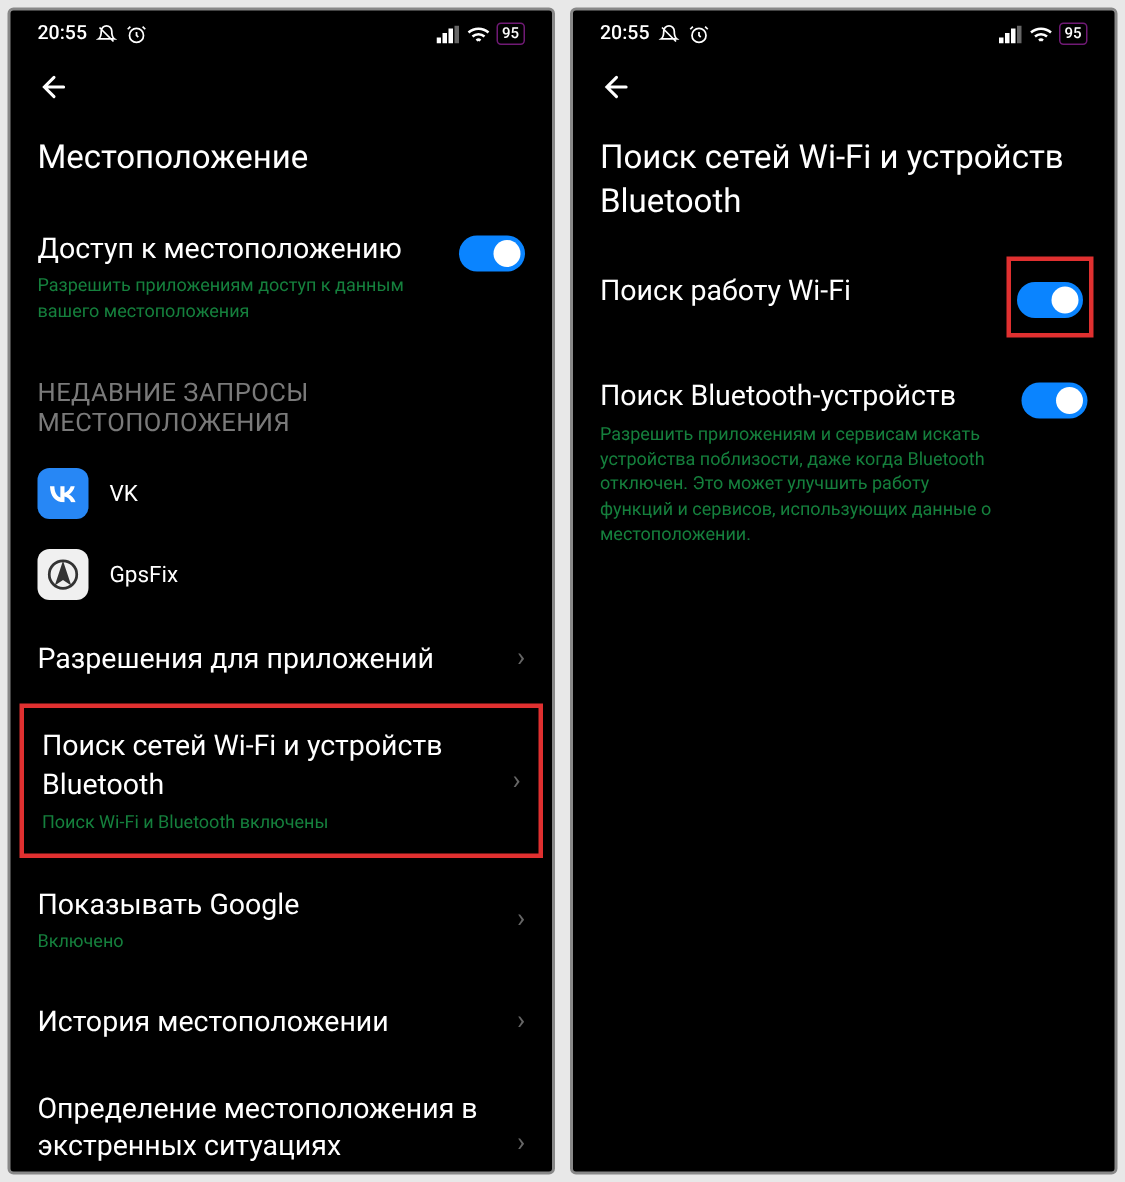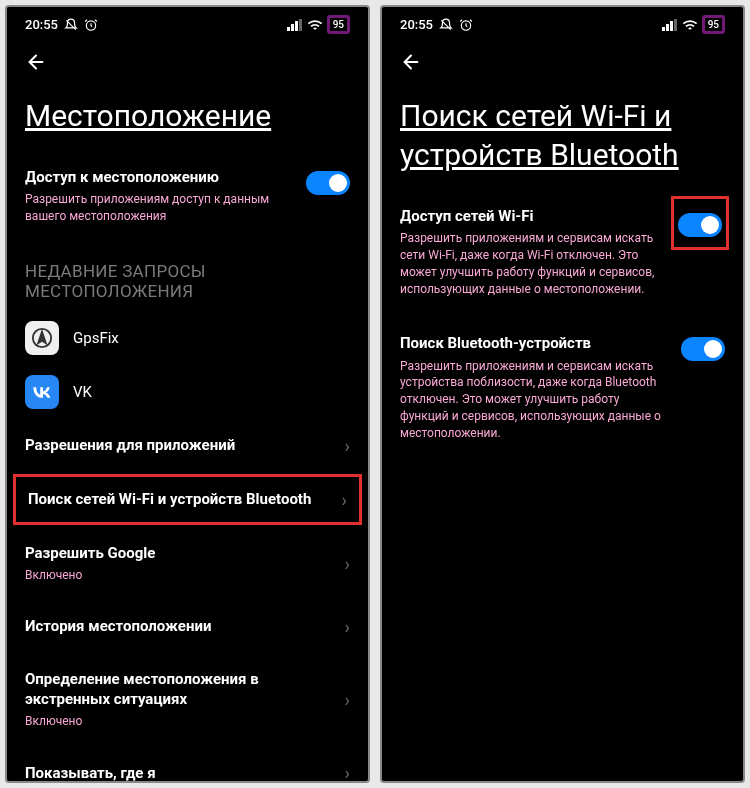--- a/index.html
+++ b/index.html
@@ -29,62 +29,61 @@
       align-items: center;
       padding: 8px 18px 4px;
       font-size: 13px;
       font-weight: 500;
       gap: 10px;
     }
     .status-left { display: flex; align-items: center; gap: 6px; }
     .status-right { display: flex; align-items: center; gap: 4px; }
     .status-icon { display: inline-flex; }
     .battery-box {
-      border: 3px solid #701a75;
+      border: 1px solid #701a75;
       border-radius: 3px;
       padding: 1px 3px;
       font-size: 10px;
       display: flex;
       align-items: center;
       gap: 2px;
     }
     .header {
       padding: 10px 18px 6px;
     }
     .back-btn {
       width: 28px;
       height: 28px;
       display: flex;
       align-items: center;
       cursor: pointer;
     }
     .page-title {
-      font-size: 30px;
+      font-size: 22px;
       font-weight: 400;
       padding: 14px 18px 20px;
       line-height: 1.3;
-      text-decoration: underline;
     }
     .setting-row {
       display: flex;
       align-items: flex-start;
       justify-content: space-between;
       padding: 12px 18px;
       gap: 12px;
     }
     .setting-text { flex: 1; }
     .setting-title {
-      font-size: 15px;
-      font-weight: 700;
+      font-size: 19px;
+      font-weight: 400;
       color: #fff;
       line-height: 1.35;
     }
     .setting-desc {
       font-size: 12px;
-      color: #f9a8d4;
+      color: #15803d;
       line-height: 1.4;
       margin-top: 4px;
     }
     .toggle {
       width: 44px;
       height: 24px;
       background: #0a84ff;
       border-radius: 12px;
       position: relative;
       flex-shrink: 0;
@@ -203,57 +202,58 @@
     <div class="setting-text">
       <div class="setting-title">Доступ к местоположению</div>
       <div class="setting-desc">Разрешить приложениям доступ к данным вашего местоположения</div>
     </div>
     <div class="toggle"></div>
   </div>
 
   <div class="section-header">НЕДАВНИЕ ЗАПРОСЫ МЕСТОПОЛОЖЕНИЯ</div>
 
   <div class="app-row">
+    <div class="app-icon vk-icon">
+      <svg width="20" height="12" viewBox="0 0 24 14" fill="#fff">
+          <path d="M12.8 14c-7 0-11-4.8-11.2-12.8h3.5c.1 5.9 2.7 8.4 4.8 8.9V1.2h3.3v5.1c2-.2 4.2-2.5 4.9-5.1h3.3c-.6 3.2-2.9 5.5-4.6 6.5 1.7.8 4.3 2.8 5.3 6.3h-3.6c-.8-2.5-2.8-4.4-5.3-4.7V14h-.4z"></path>
+        </svg>
+    </div>
+    <div class="app-name">VK</div>
+  </div>
+
+  <div class="app-row">
     <div class="app-icon gps-icon">
       <svg width="22" height="22" viewBox="0 0 24 24" fill="#333">
           <circle cx="12" cy="12" r="10" fill="none" stroke="#333" stroke-width="2"></circle>
           <path d="M12 2l-6 18 6-4 6 4z"></path>
         </svg>
     </div>
     <div class="app-name">GpsFix</div>
   </div>
 
-  <div class="app-row">
-    <div class="app-icon vk-icon">
-      <svg width="20" height="12" viewBox="0 0 24 14" fill="#fff">
-          <path d="M12.8 14c-7 0-11-4.8-11.2-12.8h3.5c.1 5.9 2.7 8.4 4.8 8.9V1.2h3.3v5.1c2-.2 4.2-2.5 4.9-5.1h3.3c-.6 3.2-2.9 5.5-4.6 6.5 1.7.8 4.3 2.8 5.3 6.3h-3.6c-.8-2.5-2.8-4.4-5.3-4.7V14h-.4z"></path>
-        </svg>
-    </div>
-    <div class="app-name">VK</div>
-  </div>
-
   <div class="spacer-md"></div>
 
   <div class="nav-row">
     <div class="setting-text">
       <div class="setting-title">Разрешения для приложений</div>
     </div>
     <span class="chevron">›</span>
   </div>
 
   <div class="nav-row highlight-red">
     <div class="setting-text">
       <div class="setting-title">Поиск сетей Wi-Fi и устройств Bluetooth</div>
-    </div>
-    <span class="chevron">›</span>
-  </div>
-
-  <div class="nav-row">
-    <div class="setting-text">
-      <div class="setting-title">Разрешить Google</div>
+      <div class="setting-desc">Поиск Wi-Fi и Bluetooth включены</div>
+    </div>
+    <span class="chevron">›</span>
+  </div>
+
+  <div class="nav-row">
+    <div class="setting-text">
+      <div class="setting-title">Показывать Google</div>
       <div class="setting-desc">Включено</div>
     </div>
     <span class="chevron">›</span>
   </div>
 
   <div class="nav-row">
     <div class="setting-text">
       <div class="setting-title">История местоположении</div>
     </div>
     <span class="chevron">›</span>
@@ -316,22 +316,21 @@
       <svg width="22" height="22" viewBox="0 0 24 24" fill="none" stroke="#fff" stroke-width="2.2" stroke-linecap="round">
           <path d="M19 12H5M12 19l-7-7 7-7"></path>
         </svg>
     </div>
   </div>
 
   <div class="page-title">Поиск сетей Wi-Fi и устройств Bluetooth</div>
 
   <div class="setting-row">
     <div class="setting-text">
-      <div class="setting-title">Доступ сетей Wi-Fi</div>
-      <div class="setting-desc">Разрешить приложениям и сервисам искать сети Wi-Fi, даже когда Wi-Fi отключен. Это может улучшить работу функций и сервисов, использующих данные о местоположении.</div>
+      <div class="setting-title">Поиск работу Wi-Fi</div>
     </div>
     <div class="highlight-red-toggle">
       <div class="toggle"></div>
     </div>
   </div>
 
   <div class="spacer-md"></div>
 
   <div class="setting-row">
     <div class="setting-text">

